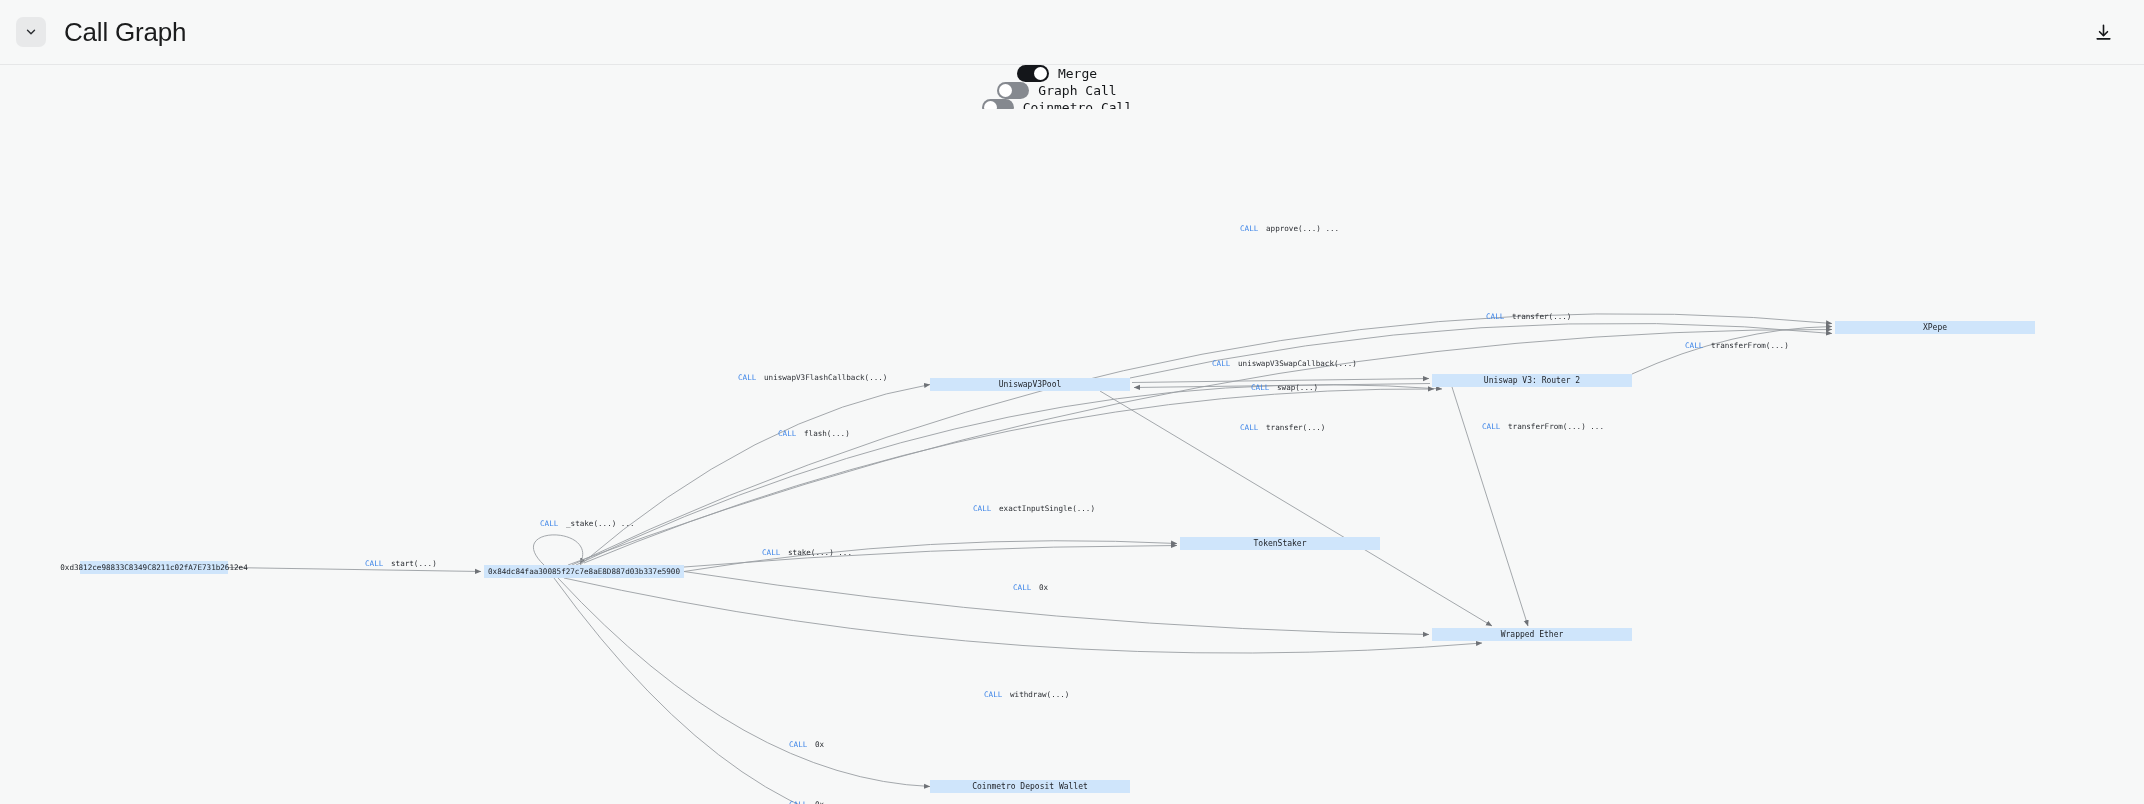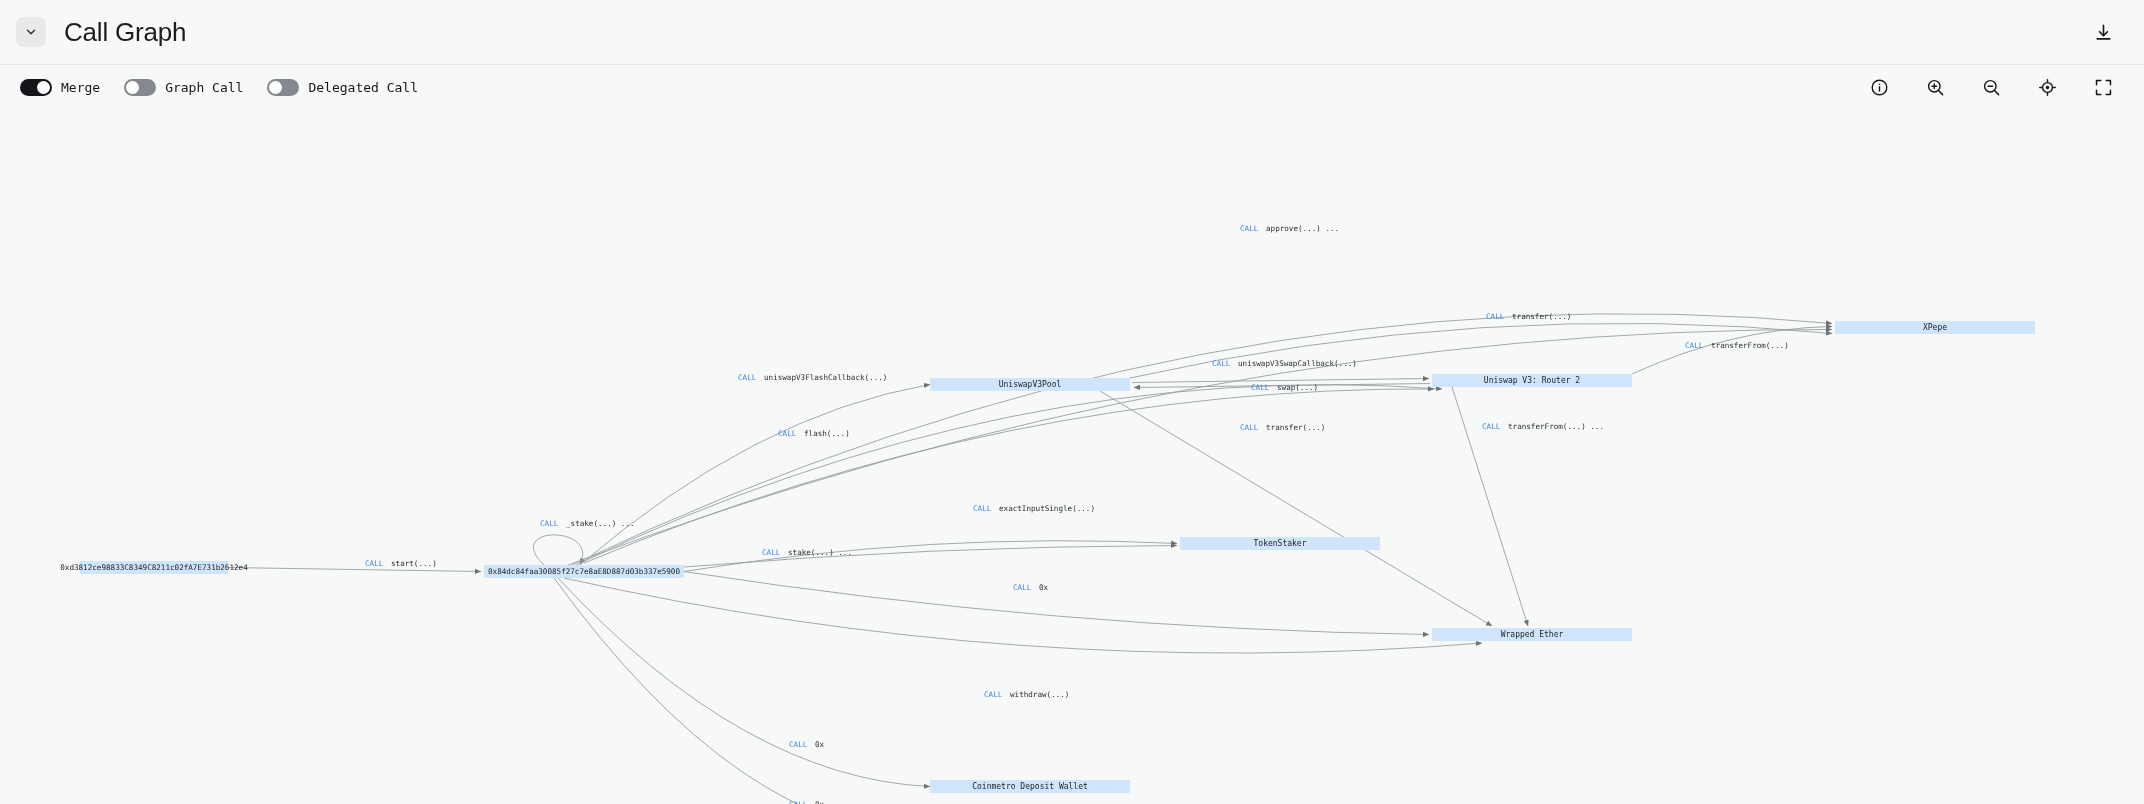--- a/index.html
+++ b/index.html
@@ -57,20 +57,21 @@
 
   
   .toolbar {
     position: relative;
     height: 44px;
     min-height: 44px;
     display: flex;
     align-items: center;
     padding: 0 26px 0 20px;
     background: #f7f8f8;
+    flex-direction: column;
   }
   .toggle-group {
     display: flex;
     align-items: center;
     gap: 9px;
     margin-right: 24px;
   }
   .switch {
     width: 32px; height: 17px;
     border-radius: 9px;
@@ -177,21 +178,21 @@
       <div class="switch off">
         <div class="knob"></div>
       </div>
       <span class="toggle-label">Graph Call</span>
     </div>
 
     <div class="toggle-group">
       <div class="switch off">
         <div class="knob"></div>
       </div>
-      <span class="toggle-label">Delegated Call</span>
+      <span class="toggle-label">Coinmetro Call</span>
     </div>
 
     <div class="toolbar-spacer"></div>
 
     <div class="toolbar-icons">
       <div class="icon-btn">
         <svg width="19" height="19" viewBox="0 0 24 24" fill="none" stroke="#15171a" stroke-width="1.8" stroke-linecap="round" stroke-linejoin="round">
           <circle cx="12" cy="12" r="9.2"></circle>
           <path d="M12 11v5.4"></path>
           <circle cx="12" cy="7.8" r="1" fill="#15171a" stroke="none"></circle>

